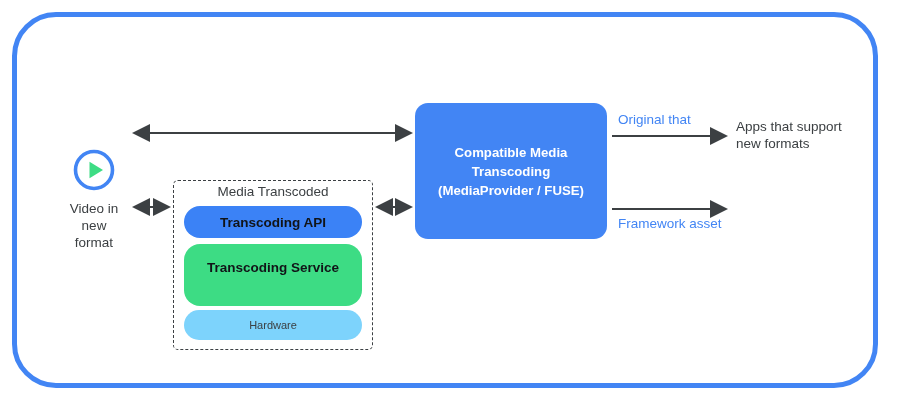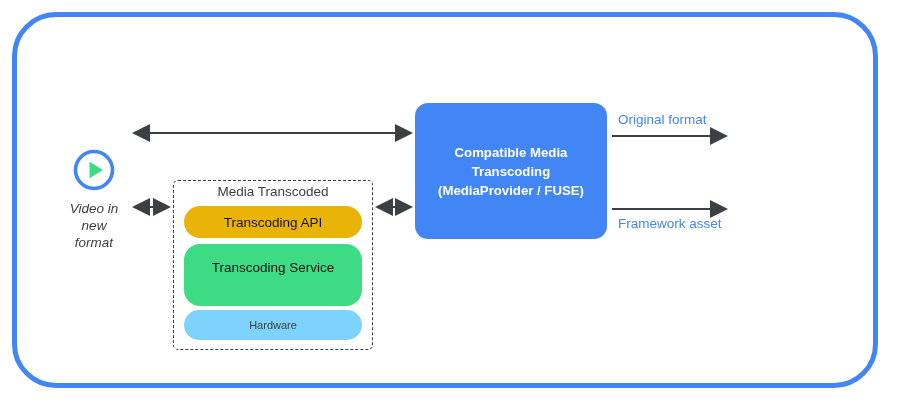--- a/index.html
+++ b/index.html
@@ -43,21 +43,20 @@
   .video-caption {
     position: absolute;
     left: 48px;
     top: 200px;
     width: 92px;
     text-align: center;
     font-size: 13.5px;
     line-height: 17px;
     color: #3c4043;
     white-space: pre-line;
-    font-style: italic;
   }
 
   
   .media-framework {
     position: absolute;
     left: 173px;
     top: 180px;
     width: 200px;
     height: 170px;
     box-sizing: border-box;
@@ -81,35 +80,35 @@
     display: flex;
     align-items: center;
     justify-content: center;
     text-align: center;
   }
   .box-api {
     left: 184px;
     top: 206px;
     width: 178px;
     height: 32px;
-    background: #eab308;
+    background: #3b82f6;
     border-radius: 16px;
     font-size: 13.5px;
-    font-weight: normal;
+    font-weight: bold;
     color: #111418;
   }
   .box-service {
     left: 184px;
     top: 244px;
     width: 178px;
     height: 62px;
     background: #3ddc84;
     border-radius: 16px;
     font-size: 13.5px;
-    font-weight: normal;
+    font-weight: bold;
     color: #111418;
   }
   .box-service-label {
     position: absolute;
     left: 0;
     top: 16px;
     width: 178px;
     text-align: center;
   }
   .box-oem {
@@ -218,23 +217,25 @@
     <span class="box-service-label">Transcoding Service</span>
   </div>
 
 
   <div class="stack-box box-hardware">Hardware</div>
 
   <div class="cmt-box">Compatible Media
 Transcoding
 (MediaProvider / FUSE)</div>
 
-  <div class="asset-label label-original">Original format</div>
+  <div class="asset-label label-original">Original that</div>
   <div class="asset-label label-transcoded">Framework asset</div>
 
+  <div class="apps-label apps-top">Apps that support
+new formats</div>
 
   <svg class="arrows" viewBox="0 0 898 404" xmlns="http://www.w3.org/2000/svg">
     <defs>
       <marker id="arrowEnd" markerWidth="9" markerHeight="9" refX="8" refY="4.5" orient="auto" markerUnits="strokeWidth">
         <path d="M0,0 L9,4.5 L0,9 z" fill="#3c4043"></path>
       </marker>
       <marker id="arrowStart" markerWidth="9" markerHeight="9" refX="1" refY="4.5" orient="auto" markerUnits="strokeWidth">
         <path d="M9,0 L0,4.5 L9,9 z" fill="#3c4043"></path>
       </marker>
     </defs>

